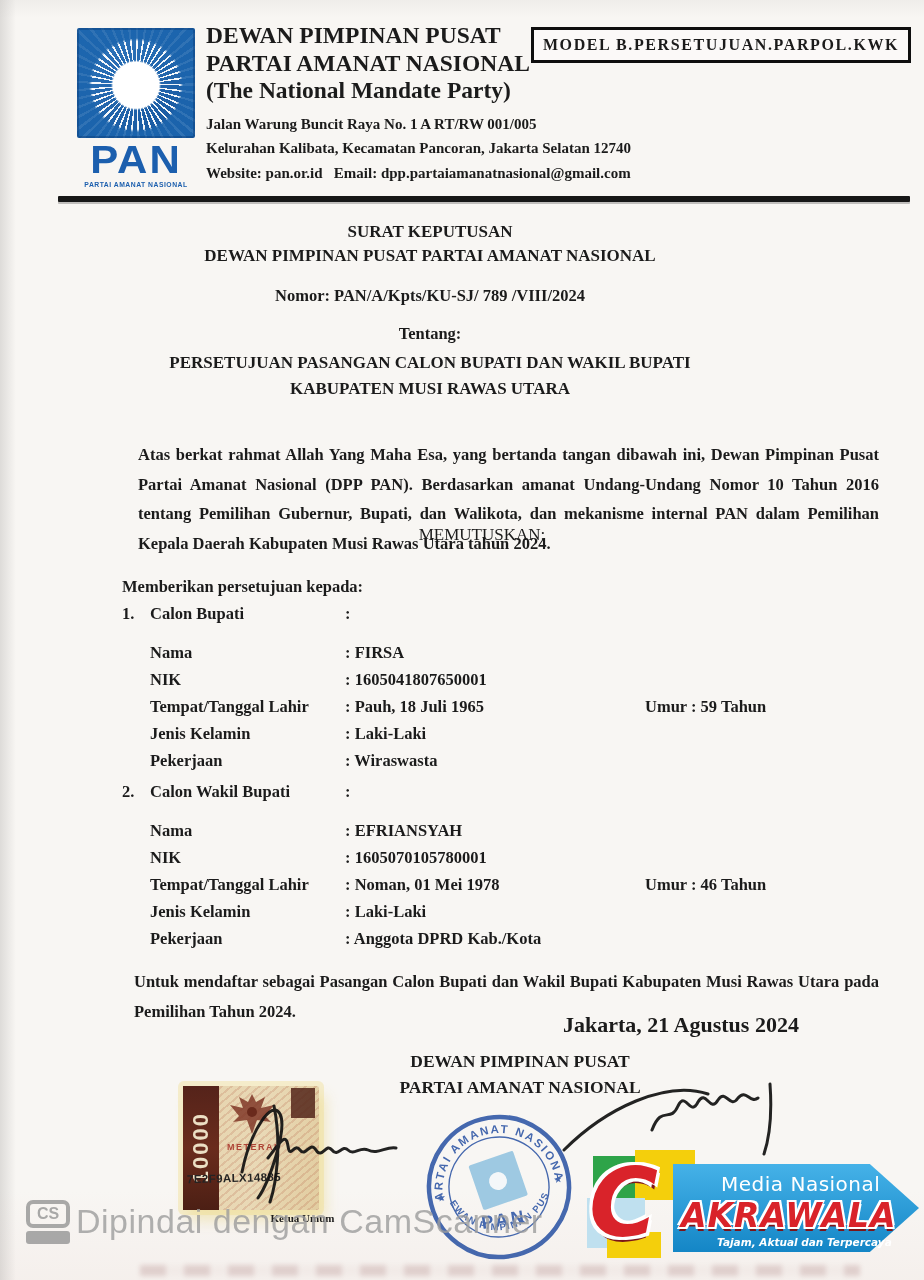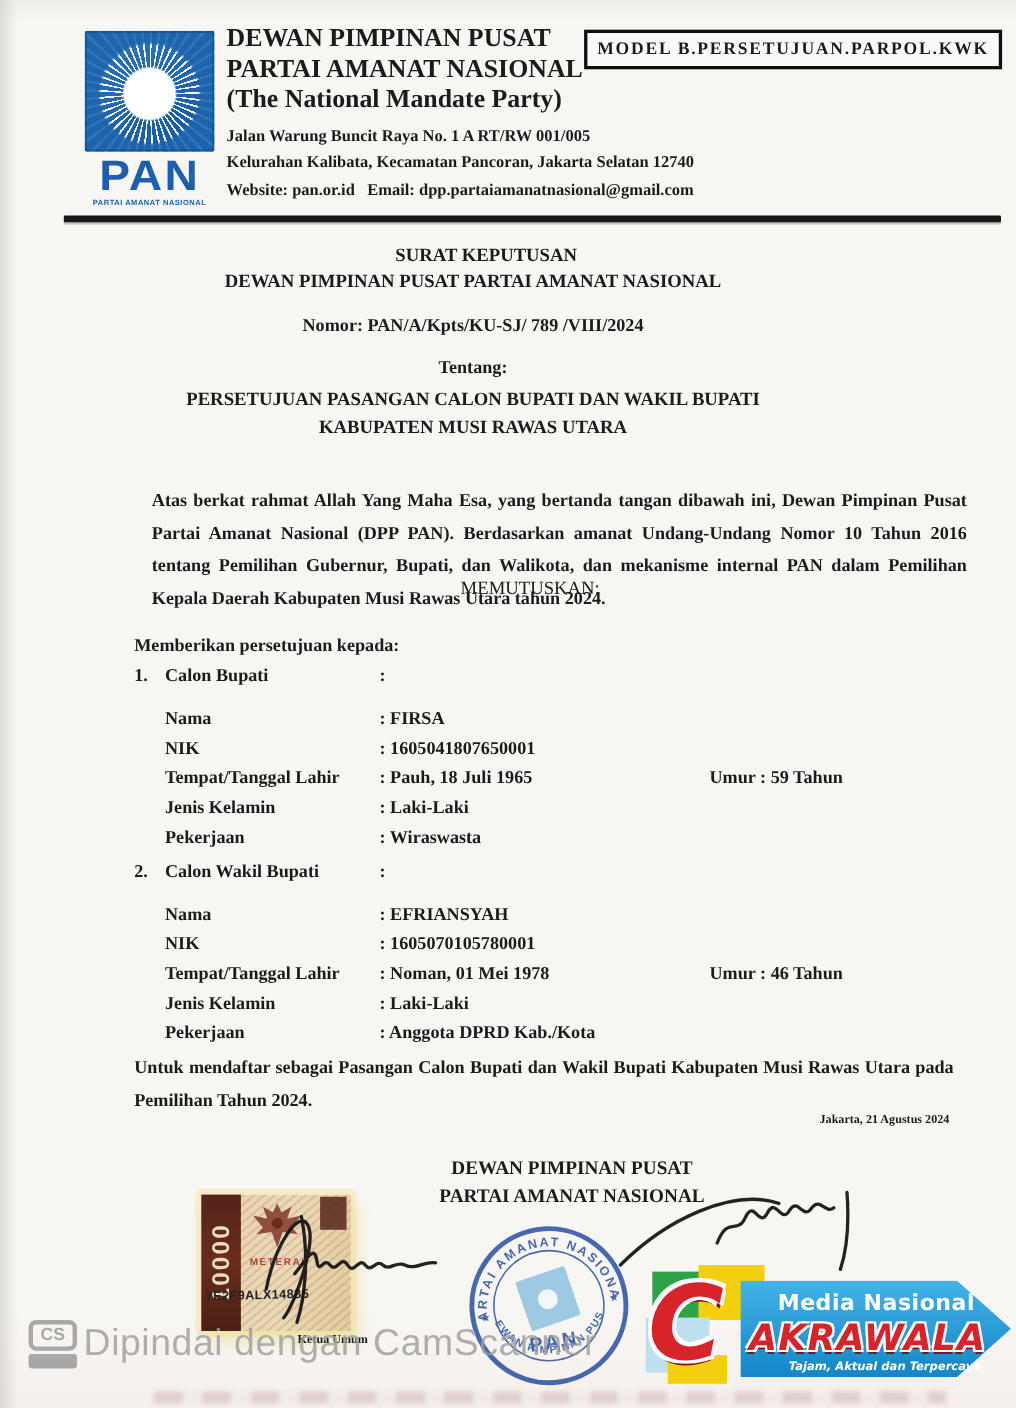--- a/index.html
+++ b/index.html
@@ -36,21 +36,21 @@
 
   .model-box {
     left:531px; top:27px; width:374px; height:30px; border:3px solid #0e0e0e;
     display:flex; align-items:center; justify-content:center;
     font-weight:bold; font-size:16px; letter-spacing:1.6px; white-space:nowrap; background:rgba(255,255,255,.4);
   }
   .rule { left:58px; right:14px; top:196px; height:6px; background:#171717; border-radius:1px; box-shadow:0 2px 0 rgba(23,23,23,.25); }
 
   
   .cline { left:0; width:860px; text-align:center; font-weight:bold; white-space:nowrap; }
-  .t-h1 { top:222px; font-size:17px;padding-left:12px; }
+  .t-h1 { top:222px; font-size:17px; }
   .t-h2 { top:246px; font-size:17px; }
   .t-nomor { top:286px; font-size:16.5px; }
   .t-about { top:324px; font-size:16.5px; }
   .t-sub1 { top:353px; font-size:17px; }
   .t-sub2 { top:379px; font-size:17px; }
 
   
   .opening { left:122px; top:424px; width:741px; font-weight:bold; font-size:16.5px; line-height:29.5px; text-align:justify; }
   .memutuskan { left:122px; top:525px; width:720px; text-align:center; font-weight:normal; font-size:17px; }
   .approval { left:122px; top:577px; font-weight:bold; font-size:16.5px; }
@@ -63,21 +63,21 @@
   .num   { position:absolute; left:0; }
   .rolel  { position:absolute; left:28px; }
   .kv-label { position:absolute; left:28px; }
   .kv-value { position:absolute; left:223px;font-family:Liberation Serif, serif; }
   .kv-value::before { content:": "; }
   .colon-only { position:absolute; left:223px; }
   .colon-only::before { content:":"; }
   .age { position:absolute; left:523px; white-space:nowrap; }
 
   .closing { left:122px; top:955px; width:745px; font-weight:bold; font-size:16.5px; line-height:29.5px; text-align:justify; }
-  .place-date { left:563px; top:1012px; width:300px; text-align:right; font-weight:bold; font-size:11px; }
+  .place-date { left:563px; top:1012px; width:300px; font-weight:bold; font-size:22px; }
   .signoff-org { left:315px; top:1048px; width:410px; text-align:center; font-weight:bold; font-size:17.5px; line-height:26px; }
 
   
   .meterai {
     left:183px; top:1086px; width:136px; height:124px; z-index:2; border-radius:2px;
     background:
       repeating-linear-gradient(-40deg, rgba(165,62,40,.16) 0 2px, rgba(0,0,0,0) 2px 6px),
       linear-gradient(100deg, #e6d3ac, #e9d9b6 55%, #e2cda0);
     box-shadow: 0 0 0 5px rgba(238,220,140,.38), 6px 10px 14px rgba(230,210,120,.45);
   }
@@ -100,21 +100,21 @@
   .press .sq { position:absolute; }
   .sq-green  { left:8px;  top:8px;  width:48px; height:42px; background:#2ea449; }
   .sq-yellow { left:50px; top:2px;  width:60px; height:50px; background:#f4cf0c; }
   .sq-cyan   { left:2px;  top:50px; width:58px; height:50px; background:#bfe0ef; }
   .sq-yellow2{ left:22px; top:84px; width:54px; height:26px; background:#f4cf0c; }
   .press-arrow { position:absolute; left:88px; top:16px; width:246px; height:88px;
     clip-path:polygon(0 0, 80% 0, 100% 50%, 80% 100%, 0 100%);
     background:linear-gradient(180deg,#45b2e8,#1486c6); }
   .press-initial { position:absolute; left:4px; top:8px; font-weight:900; font-style:italic; font-size:94px; line-height:96px; color:#d9232a; z-index:3;
     text-shadow:-3px -3px 0 #fff, 3px -3px 0 #fff, -3px 3px 0 #fff, 3px 3px 0 #fff, 0 5px 0 #7c1518; }
-  .press-top { position:absolute; left:122px; top:24px; font-weight:bold; font-size:20px; color:#ffffff; letter-spacing:.5px; z-index:2;text-align:center; }
+  .press-top { position:absolute; left:136px; top:24px; font-weight:normal; font-size:20px; color:#ffffff; letter-spacing:.5px; z-index:2;text-align:center; }
   .press-rest { position:absolute; left:96px; top:48px; font-weight:900; font-style:italic; font-size:33px; color:#d9232a; letter-spacing:1px; z-index:2;
     text-shadow:-2px -2px 0 #fff, 2px -2px 0 #fff, -2px 2px 0 #fff, 2px 2px 0 #fff, 0 4px 0 #7c1518; }
   .press-tagline { position:absolute; left:132px; top:88px; font-weight:bold; font-style:italic; font-size:10.5px; color:#ffffff; z-index:2; }
 
   
   .cs-icon { left:26px; top:1200px; width:44px; z-index:5; opacity:.85; }
   .cs-top { width:36px; height:20px; border:4px solid #9b9b9b; border-radius:7px; color:#9b9b9b;
     font-family:"Liberation Sans",sans-serif; font-weight:bold; font-size:16px; line-height:20px; text-align:center; }
   .cs-bar { width:44px; height:13px; background:#9b9b9b; border-radius:3px; margin-top:3px; }
   .watermark { left:76px; top:1202px; font-family:"Liberation Sans",sans-serif; font-weight:normal; font-size:34px; color:#9d9d9d; opacity:.8; white-space:nowrap; z-index:5; letter-spacing:.5px; }
@@ -212,21 +212,21 @@
     <div class="row">
       <span class="kv-label">Jenis Kelamin</span>
       <span class="kv-value">Laki-Laki</span>
     </div>
     <div class="row">
       <span class="kv-label">Pekerjaan</span>
       <span class="kv-value">Anggota DPRD Kab./Kota</span>
     </div>
   </section>
 
-  <p class="abs closing" style="margin:0">Untuk mendaftar sebagai Pasangan Calon Bupati dan Wakil Bupati Kabupaten Musi Rawas Utara pada Pemilihan Tahun 2024.</p>
+  <p class="abs closing" style="margin:12px">Untuk mendaftar sebagai Pasangan Calon Bupati dan Wakil Bupati Kabupaten Musi Rawas Utara pada Pemilihan Tahun 2024.</p>
   <div class="abs place-date">Jakarta, 21 Agustus 2024</div>
 
   <div class="abs signoff-org">
     <div>DEWAN PIMPINAN PUSAT</div>
     <div>PARTAI AMANAT NASIONAL</div>
   </div>
 
   <div class="abs meterai">
     <div class="met-band">
         <span>10000</span>

